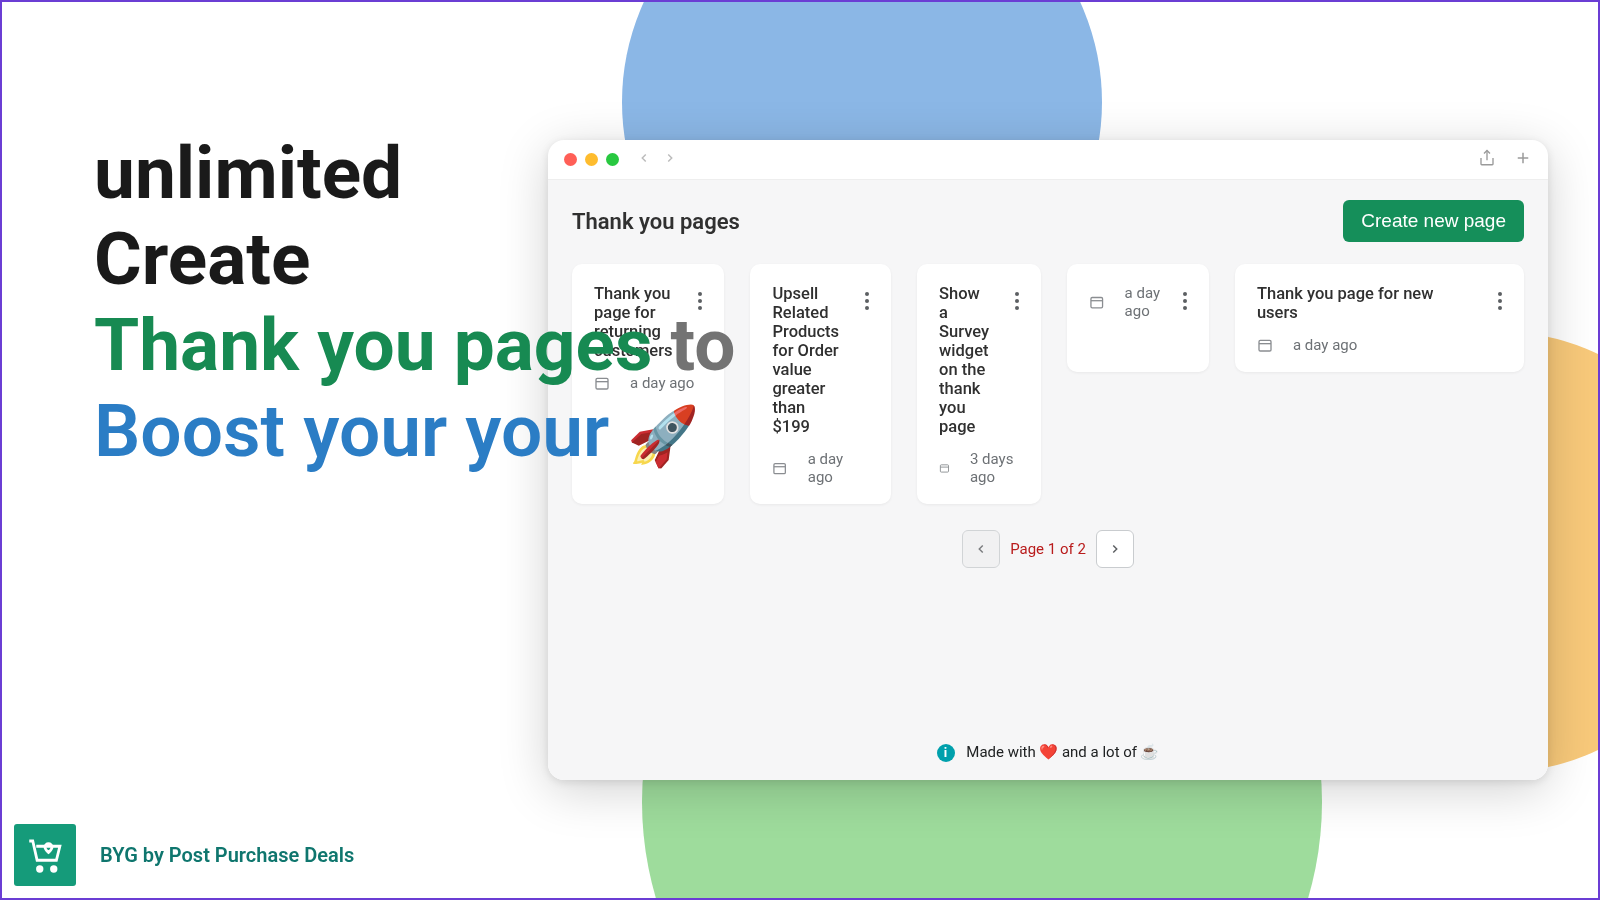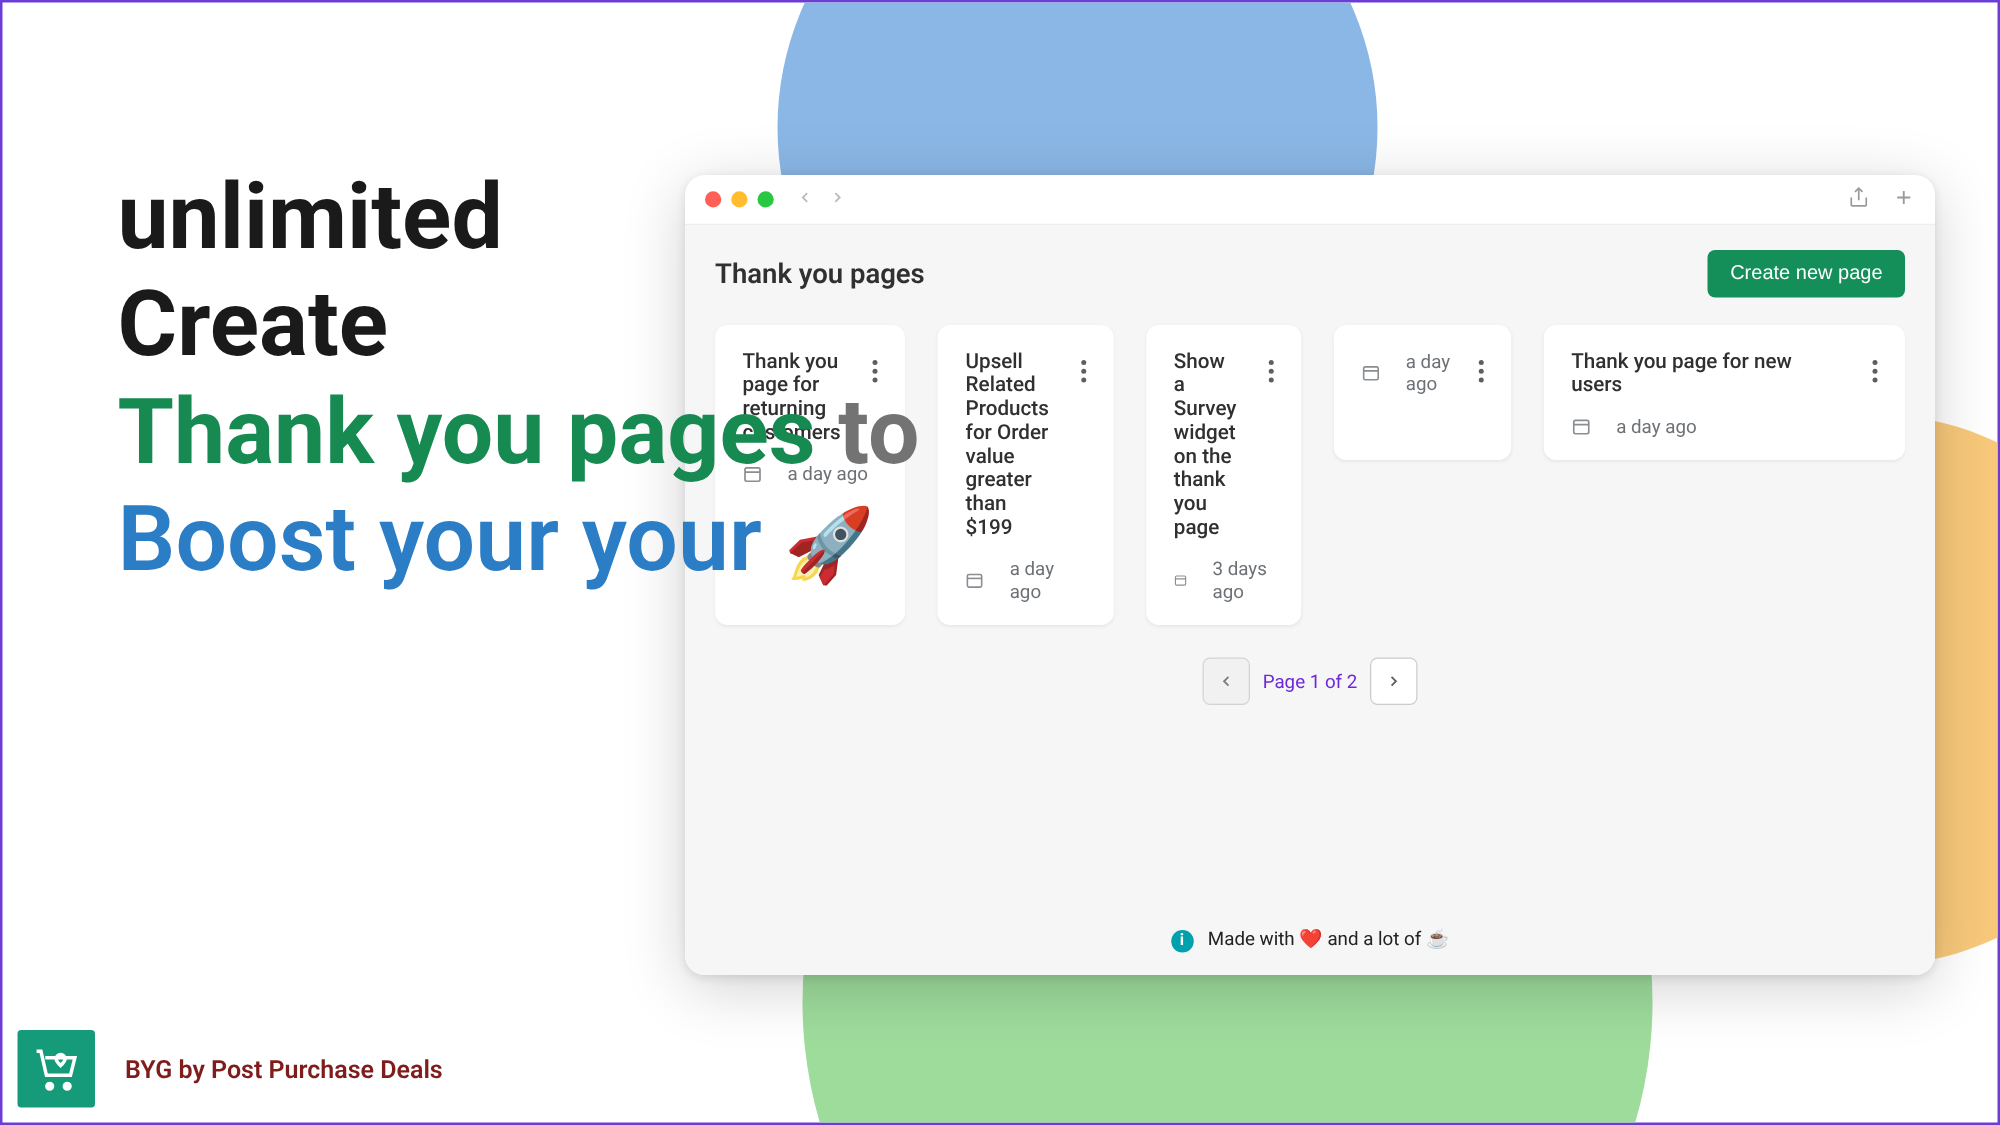--- a/index.html
+++ b/index.html
@@ -80,21 +80,21 @@
   display: flex; flex-direction: column;
 }
 .header-row {
   display: flex; justify-content: space-between; align-items: center;
   margin-bottom: 22px;
 }
 .page-title { font-size: 22px; font-weight: 600; color: #303030; }
 .create-btn {
   background: #158f5a; color: #fff;
   border: none; border-radius: 6px;
-  padding: 10px 18px; font-size: 16px;
+  padding: 10px 18px; font-size: 19px;
   cursor: pointer;
 }
 .cards-grid {
   display: flex; gap: 26px;
   align-items: flex-start;
 }
 .col { flex: 1; display: flex; flex-direction: row; gap: 26px; }
 .card {
   background: #fff;
   border-radius: 10px;
@@ -116,21 +116,21 @@
   gap: 10px; margin-top: 26px;
 }
 .page-btn {
   width: 38px; height: 38px; border: 1px solid #c9cccf;
   border-radius: 6px; background: #fff;
   display: flex; align-items: center; justify-content: center;
   cursor: pointer;
 }
 .page-btn.disabled { background: #f1f1f1; cursor: default; opacity: .8; }
 .page-btn svg { width: 14px; height: 14px; color: #5c5f62; }
-.page-label { font-size: 15px; color: #6d28d9; }
+.page-label { font-size: 15px; color: #b91c1c; }
 .footer {
   text-align: center; margin-top: auto; padding-top: 24px;
   color: #202223; font-size: 15px;
 }
 .info-dot {
   display: inline-block; width: 18px; height: 18px;
   background: #00a0ac; color: #fff; border-radius: 50%;
   font-size: 13px; line-height: 18px; text-align: center;
   margin-right: 8px; font-weight: 700;
 }
@@ -140,21 +140,21 @@
   display: flex; align-items: center; gap: 24px;
   z-index: 6;
 }
 .brand-logo {
   width: 62px; height: 62px;
   background: #159b7a;
   display: flex; align-items: center; justify-content: center;
   border-radius: 3px;
 }
 .brand-logo svg { width: 42px; height: 42px; }
-.brand-name { font-size: 20px; font-weight: 600; color: #7f1d1d; }
+.brand-name { font-size: 20px; font-weight: 600; color: #0f766e; }
 </style>
 </head>
 <body>
 
 <div class="bg-blue"></div>
 <div class="bg-green"></div>
 <div class="bg-orange"></div>
 
 <div class="headline">
   <div>

